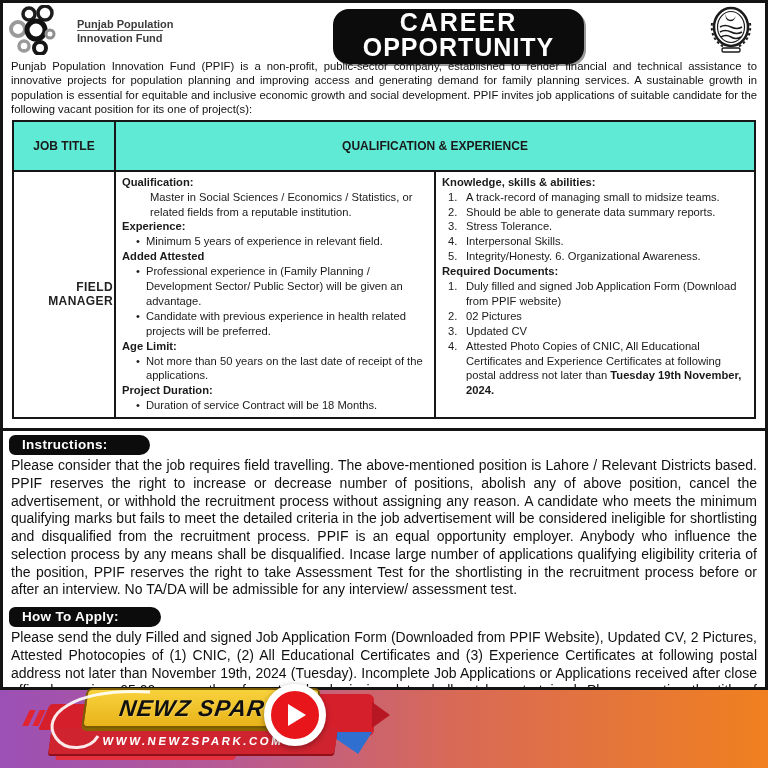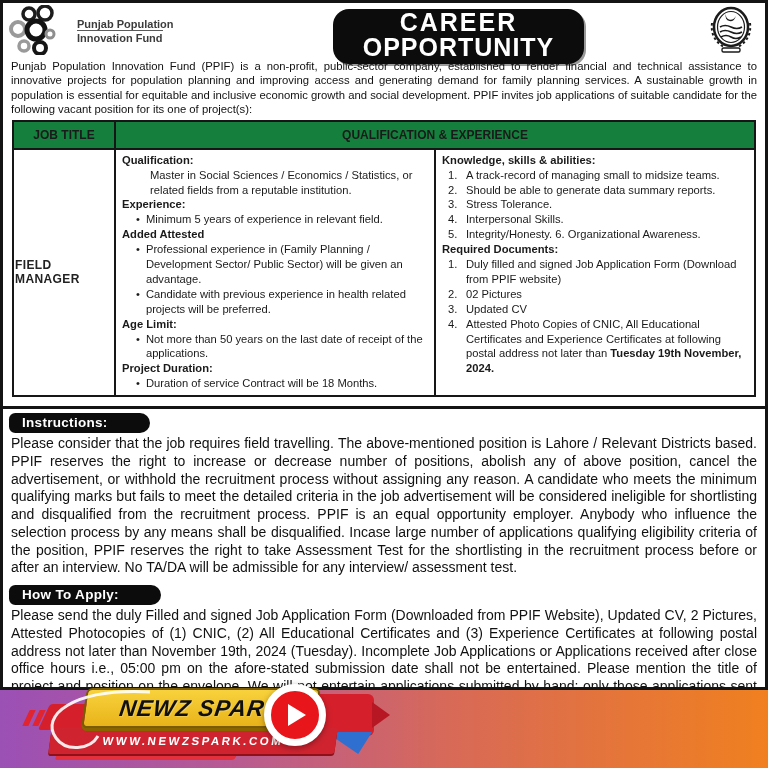--- a/index.html
+++ b/index.html
@@ -26,23 +26,23 @@
     box-shadow:2px 2px 0 #9a9a9a;
   }
   .career-box .t1{font-size:25px;font-weight:800;letter-spacing:2px;line-height:1.0;}
   .career-box .t2{font-size:25px;font-weight:800;letter-spacing:1px;line-height:1.0;}
   .gov-emblem{width:56px;display:flex;justify-content:center;}
   
   .intro{margin:2px 8px 3px 8px;font-size:11.3px;line-height:1.28;text-align:justify;color:#111;}
   
   table.jobs{border-collapse:collapse;width:calc(100% - 18px);margin:0 9px;table-layout:fixed;}
   table.jobs th,table.jobs td{border:2px solid #161616;}
-  table.jobs th{background:#15803d;font-size:12px;font-weight:800;padding:6px 4px;}
+  table.jobs th{background:#5eead4;font-size:12px;font-weight:800;padding:17px 4px;}
   th.c1{width:92px;}
-  td.jobtitle{text-align:left;vertical-align:middle;font-size:12px;font-weight:600;letter-spacing:.4px;color:#222;}
+  td.jobtitle{text-align:right;vertical-align:middle;font-size:12px;font-weight:600;letter-spacing:.4px;color:#222;}
   td.qual{width:315px;}
   td.qual,td.know{vertical-align:top;padding:3px 6px 4px 6px;font-size:11.2px;line-height:1.33;border-radius:32px;}
   .sec-h{font-weight:800;}
   .ind{padding-left:28px;}
   .bullet{display:flex;padding-left:14px;}
   .bullet::before{content:"•";margin-right:6px;flex:0 0 auto;}
   .numrow{display:flex;padding-left:6px;}
   .numrow .n{flex:0 0 18px;}
   .numrow .t{flex:1;}
   .bold{font-weight:800;}

